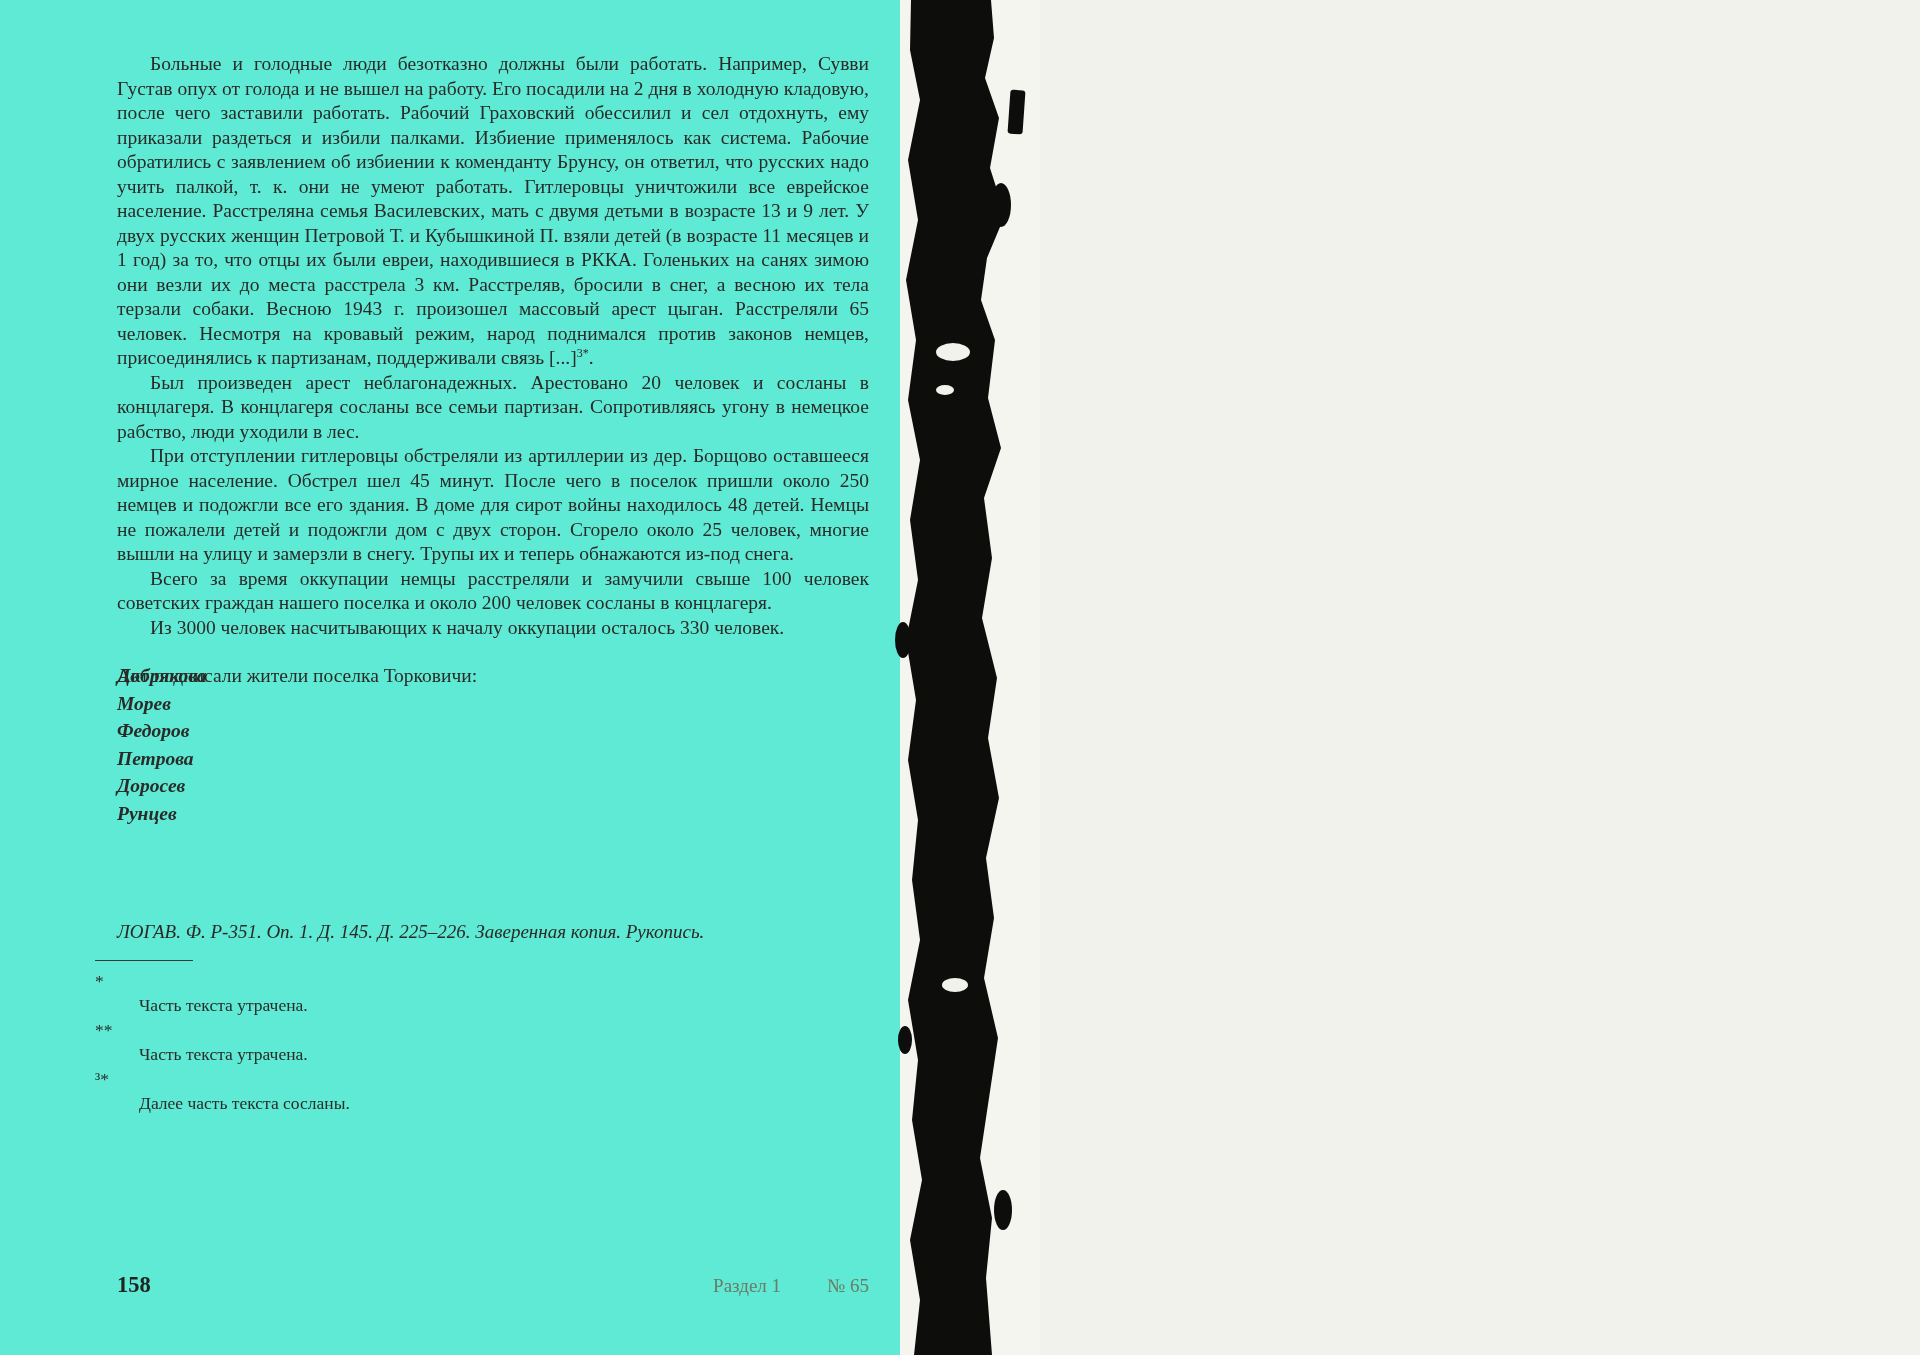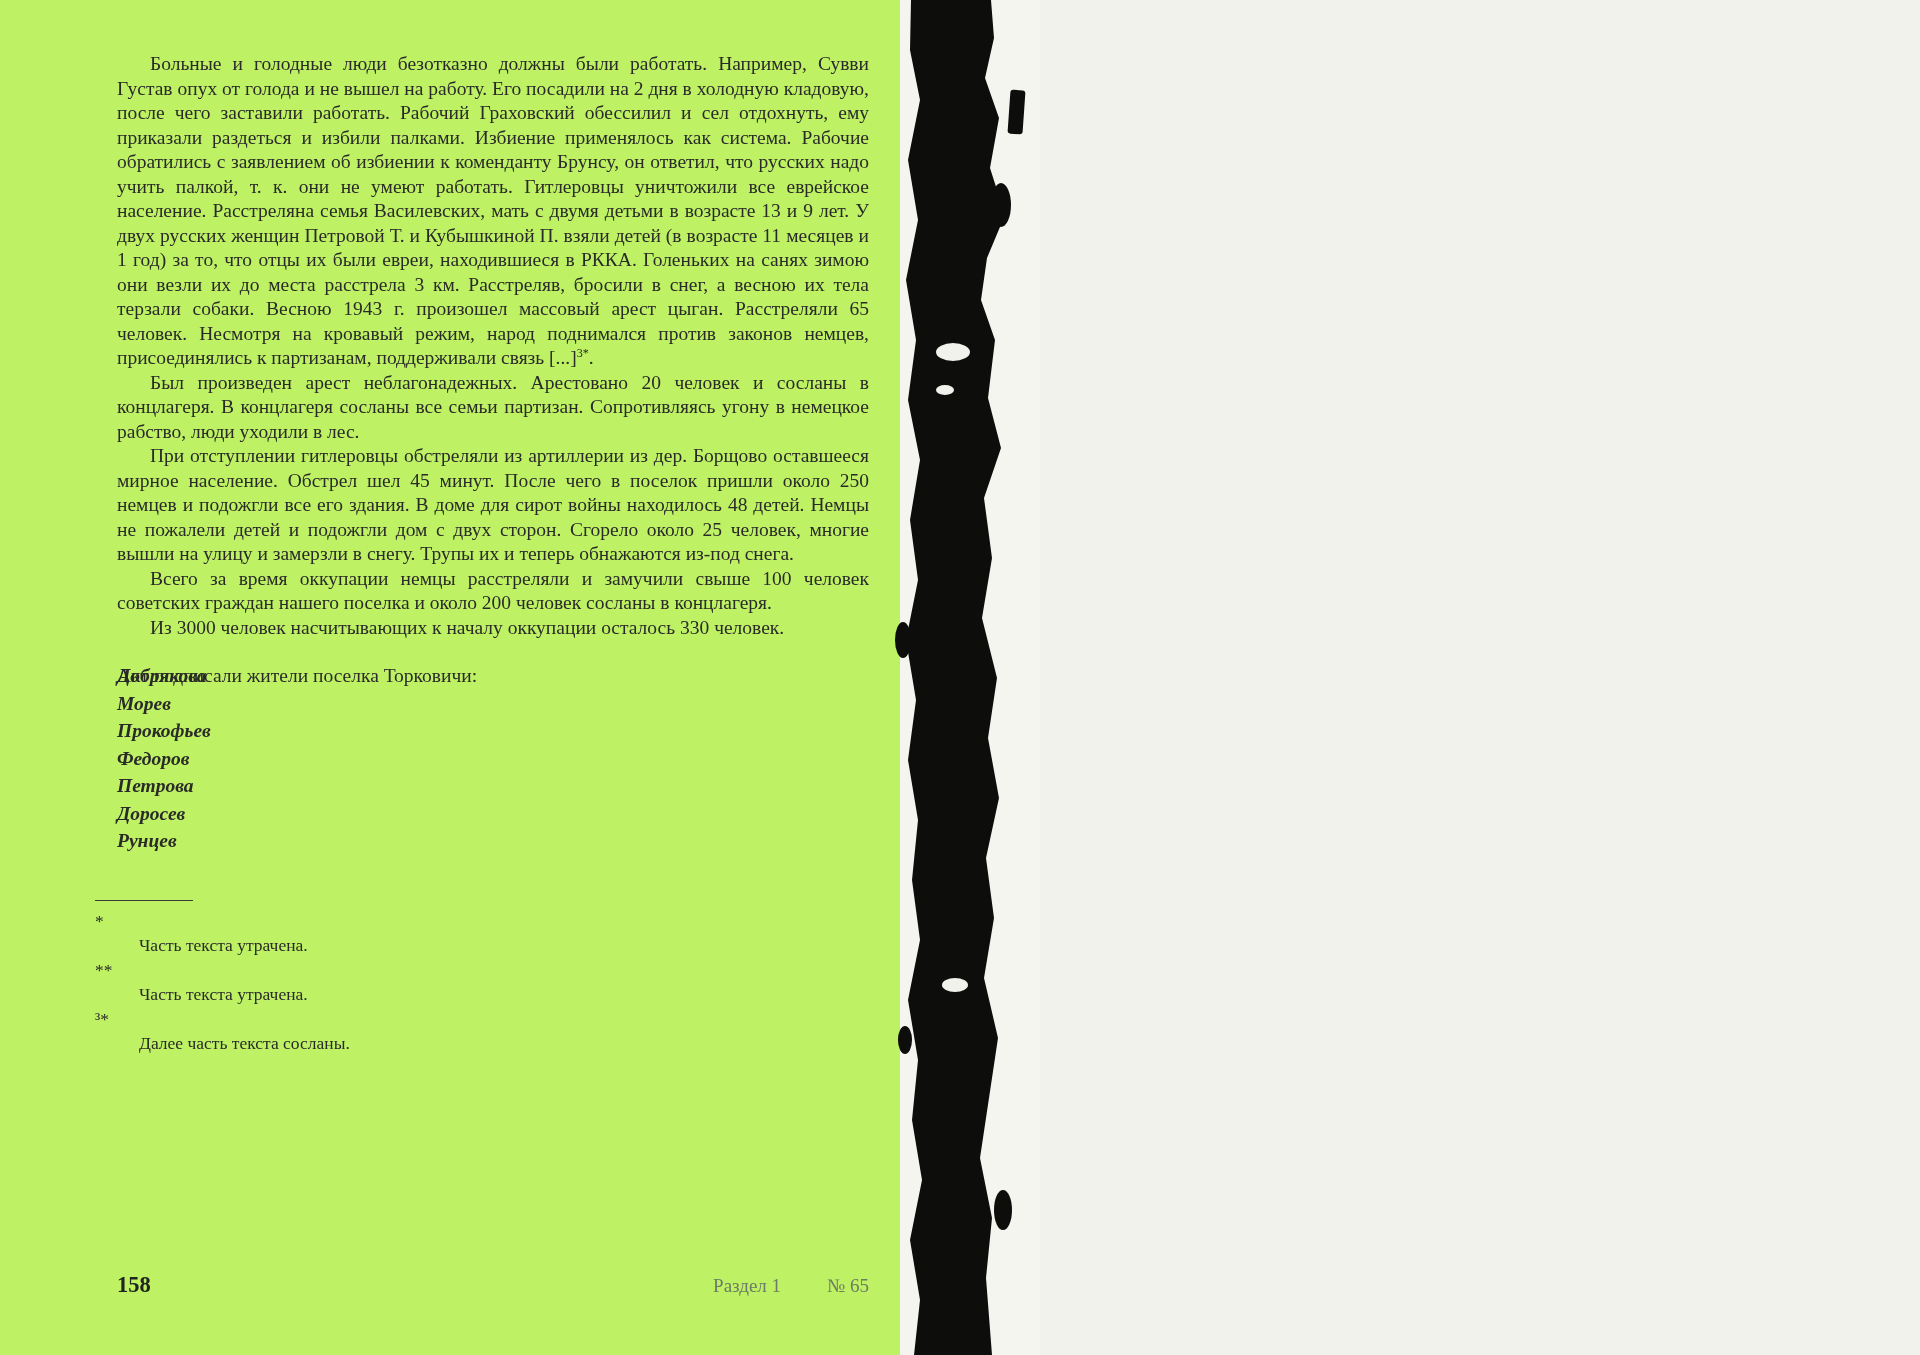--- a/index.html
+++ b/index.html
@@ -3,21 +3,21 @@
 <meta charset="utf-8">
 <style>
   html,body{margin:0;padding:0;}
   body{
     width:1920px;height:1355px;position:relative;overflow:hidden;
     background:#f5f5f0;
     font-family:"Liberation Serif","DejaVu Serif",serif;
     color:#2a2a28;
   }
   .page{position:absolute;top:0;height:1355px;}
-  .page-left{left:0;width:900px;background:#bef264;}
+  .page-left{left:0;width:900px;background:#5eead4;}
   .page-right{left:1040px;width:880px;background:#f2f2ec;}
 
   
   .gutter{position:absolute;left:893px;top:0;width:154px;height:1355px;}
   .gutter svg{display:block;width:154px;height:1355px;}
 
   
   .body-col-left{position:absolute;left:117px;top:52px;width:752px;}
   .para{
     margin:0;font-size:19.5px;line-height:24.5px;
@@ -51,28 +51,28 @@
     <p class="para"><span>Был произведен арест неблагонадежных. Арестовано 20 человек и сосланы в концлагеря. В концлагеря сосланы все семьи партизан. Сопротивляясь угону в немецкое рабство, люди уходили в лес.</span></p>
     <p class="para"><span>При отступлении гитлеровцы обстреляли из артиллерии из дер. Борщово оставшееся мирное население. Обстрел шел 45 минут. После чего в поселок пришли около 250 немцев и подожгли все его здания. В доме для сирот войны находилось 48 детей. Немцы не пожалели детей и подожгли дом с двух сторон. Сгорело около 25 человек, многие вышли на улицу и замерзли в снегу. Трупы их и теперь обнажаются из-под снега.</span></p>
     <p class="para"><span>Всего за время оккупации немцы расстреляли и замучили свыше 100 человек советских граждан нашего поселка и около 200 человек сосланы в концлагеря.</span></p>
     <p class="para"><span>Из 3000 человек насчитывающих к началу оккупации осталось 330 человек.</span></p>
 
     <div class="sign-block">
       <span class="sign-intro">Акт подписали жители поселка Торковичи:</span>
       <div class="sign-names">
         <div>Добрякова</div>
         <div>Морев</div>
-        <div>Прокофьев</div>
         <div>Федоров</div>
         <div>Петрова</div>
         <div>Доросев</div>
         <div>Рунцев</div>
       </div>
     </div>
 
+    <p class="source">ЛОГАВ. Ф. Р-351. Оп. 1. Д. 145. Д. 225–226. Заверенная копия. Рукопись.</p>
 
     <div class="fn-rule"></div>
     <div class="footnotes">
       <div class="fn-row">
         <span class="fn-marker">*</span>
         <span class="fn-text">Часть текста утрачена.</span>
       </div>
       <div class="fn-row">
         <span class="fn-marker">**</span>
         <span class="fn-text">Часть текста утрачена.</span>

